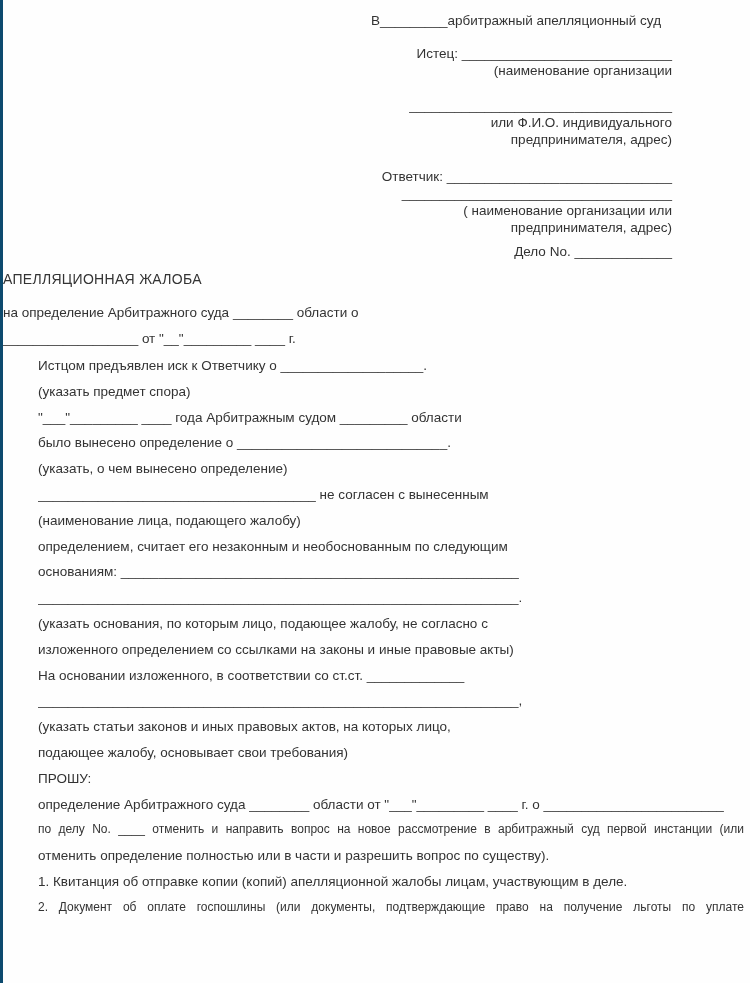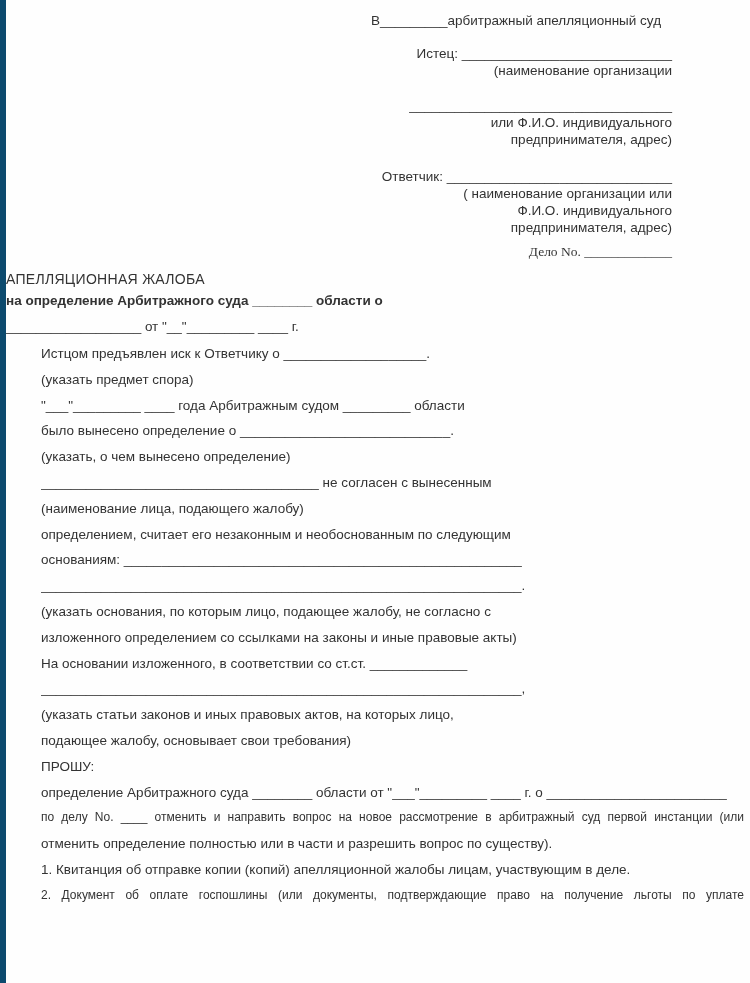--- a/index.html
+++ b/index.html
@@ -6,43 +6,43 @@
   html, body { background: #ffffff; }
   .page {
     position: relative;
     width: 750px;
     height: 983px;
     background: #fefefe;
     overflow: hidden;
     font-family: "Liberation Sans", sans-serif;
     font-size: 13.5px;
     color: #333333;
-    border-left: 6px solid #0c4a6e;
+    border-left: 3px solid #0c4a6e;
   }
   
   .header-right {
     width: 312px;
     margin: 12px 78px 0 auto;
     text-align: right;
     line-height: 17px;
     white-space: nowrap;
   }
   .court-line { text-align: center; margin-bottom: 16px; }
   .gap-blank { margin-top: 18px; }
   .defendant-block { margin-top: 20px; }
-  .case-line { margin-top: 7px; font-family: Liberation Serif, serif; }
+  .case-line { margin-top: 7px; }
   
   .title-block {
     text-align: left;
     line-height: 17px;
     margin-top: 11px;
     white-space: nowrap;
   }
   .doc-title { font-size: 14px; letter-spacing: 0.3px; }
-  .subline1 { margin-top: 4px; font-weight: bold; }
+  .subline1 { margin-top: 16px; }
   .subline2 { margin-top: 9px; }
   
   .body-block {
     margin-top: 6px;
     padding: 0 6px 0 35px;
   }
   .bl {
     line-height: 25.8px;
     height: 25.8px;
     white-space: nowrap;
@@ -66,22 +66,22 @@
     <div>
       <div>Истец: ____________________________</div>
       <div>(наименование организации</div>
       <div class="gap-blank">___________________________________</div>
       <div>или Ф.И.О. индивидуального</div>
       <div>предпринимателя, адрес)</div>
     </div>
 
     <div class="defendant-block">
       <div>Ответчик: ______________________________</div>
+      <div>____________________________________</div>
       <div>( наименование организации или</div>
-      <div>Ф.И.О. индивидуального</div>
       <div>предпринимателя, адрес)</div>
     </div>
 
     <div class="case-line">Дело No. _____________</div>
   </div>
 
   <div class="title-block">
     <div class="doc-title">АПЕЛЛЯЦИОННАЯ ЖАЛОБА</div>
     <div class="subline1">на определение Арбитражного суда ________ области о</div>
     <div class="subline2">__________________ от "__"_________ ____ г.</div>

